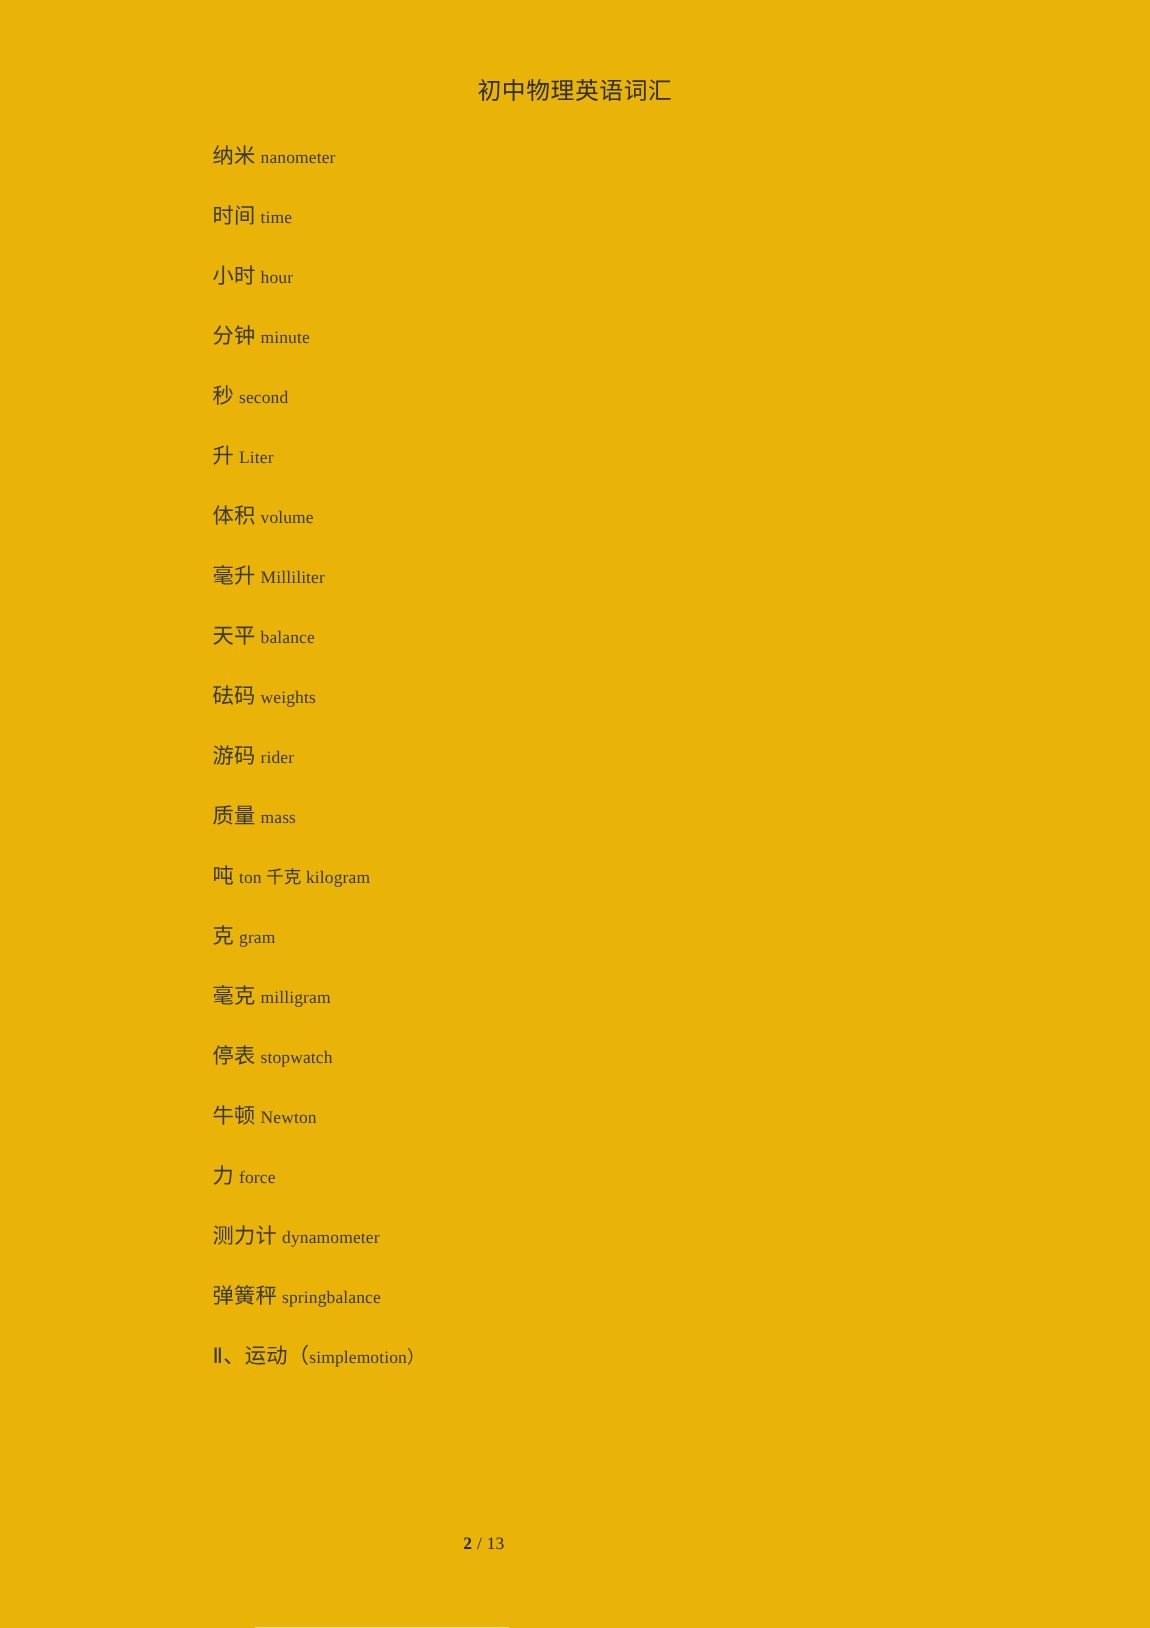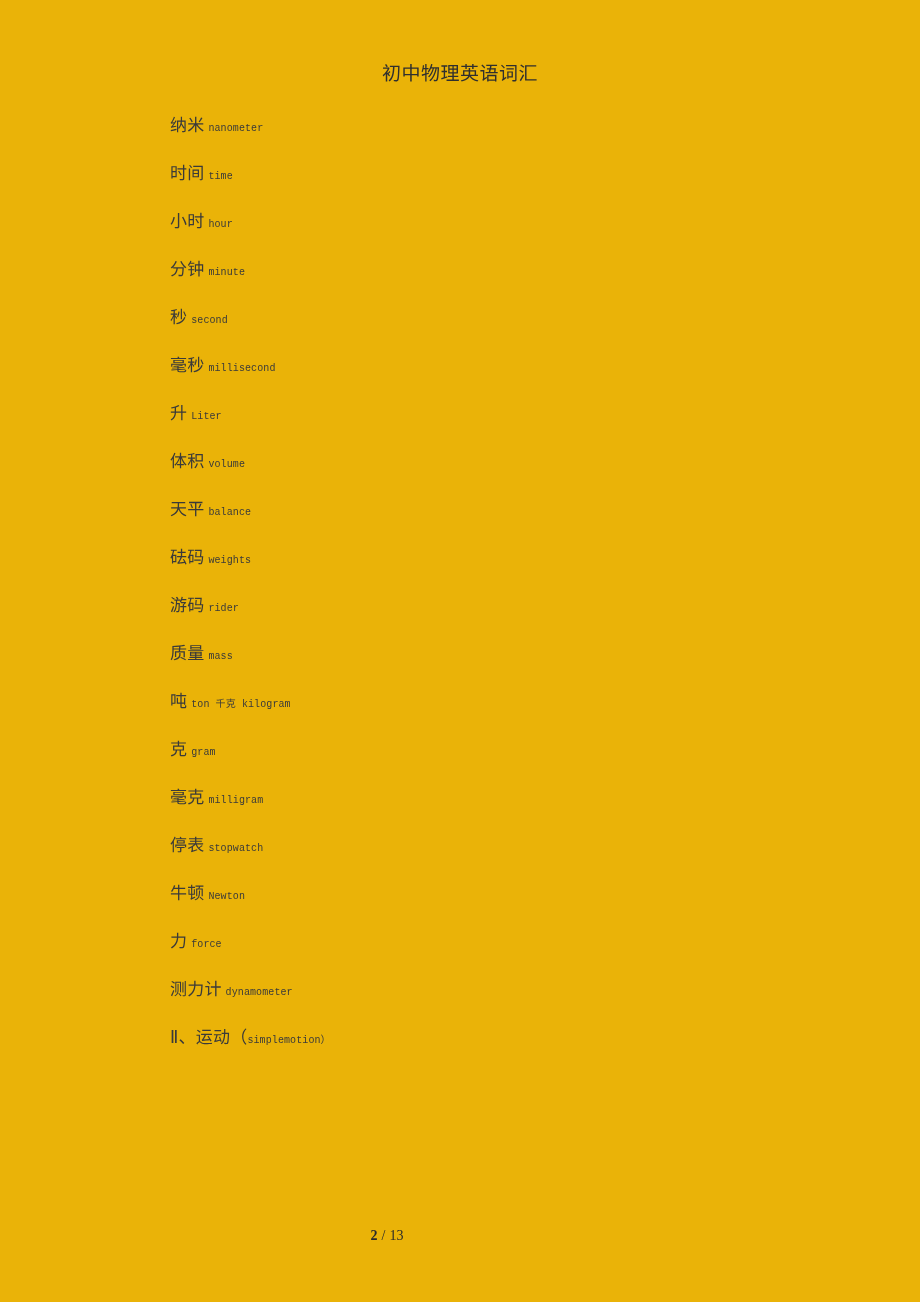--- a/index.html
+++ b/index.html
@@ -57,22 +57,22 @@
 
   
   .vocab-item .zh {
     font-family: "DejaVu Sans", "Liberation Sans", sans-serif;
     font-size: 17px;
     letter-spacing: 0.2px;
   }
 
   
   .vocab-item .en {
-    font-family: Liberation Mono, monospace;
-    font-size: 10px;
+    font-family: Liberation Serif, serif;
+    font-size: 14px;
     letter-spacing: 0.1px;
     margin-left: 4px;
   }
 
   
   .vocab-item.section .zh {
     font-family: "DejaVu Sans", "Liberation Sans", sans-serif;
   }
   .vocab-item.section .en {
     margin-left: 0;
@@ -116,27 +116,27 @@
     <li class="vocab-item">
       <span class="zh">小时</span><span class="en">hour</span>
     </li>
     <li class="vocab-item">
       <span class="zh">分钟</span><span class="en">minute</span>
     </li>
     <li class="vocab-item">
       <span class="zh">秒</span><span class="en">second</span>
     </li>
     <li class="vocab-item">
-      <span class="zh">毫秒</span><span class="en">millisecond</span>
-    </li>
-    <li class="vocab-item">
       <span class="zh">升</span><span class="en">Liter</span>
     </li>
     <li class="vocab-item">
       <span class="zh">体积</span><span class="en">volume</span>
+    </li>
+    <li class="vocab-item">
+      <span class="zh">毫升</span><span class="en">Milliliter</span>
     </li>
     <li class="vocab-item">
       <span class="zh">天平</span><span class="en">balance</span>
     </li>
     <li class="vocab-item">
       <span class="zh">砝码</span><span class="en">weights</span>
     </li>
     <li class="vocab-item">
       <span class="zh">游码</span><span class="en">rider</span>
     </li>
@@ -157,20 +157,23 @@
     </li>
     <li class="vocab-item">
       <span class="zh">牛顿</span><span class="en">Newton</span>
     </li>
     <li class="vocab-item">
       <span class="zh">力</span><span class="en">force</span>
     </li>
     <li class="vocab-item">
       <span class="zh">测力计</span><span class="en">dynamometer</span>
     </li>
+    <li class="vocab-item">
+      <span class="zh">弹簧秤</span><span class="en">springbalance</span>
+    </li>
     <li class="vocab-item section">
       <span class="zh">Ⅱ、运动（</span><span class="en">simplemotion）</span>
     </li>
   </ul>
 
   <div class="page-footer">
     <span class="cur">2</span><span class="sep">/</span><span class="total">13</span>
   </div>
 
 </div>

